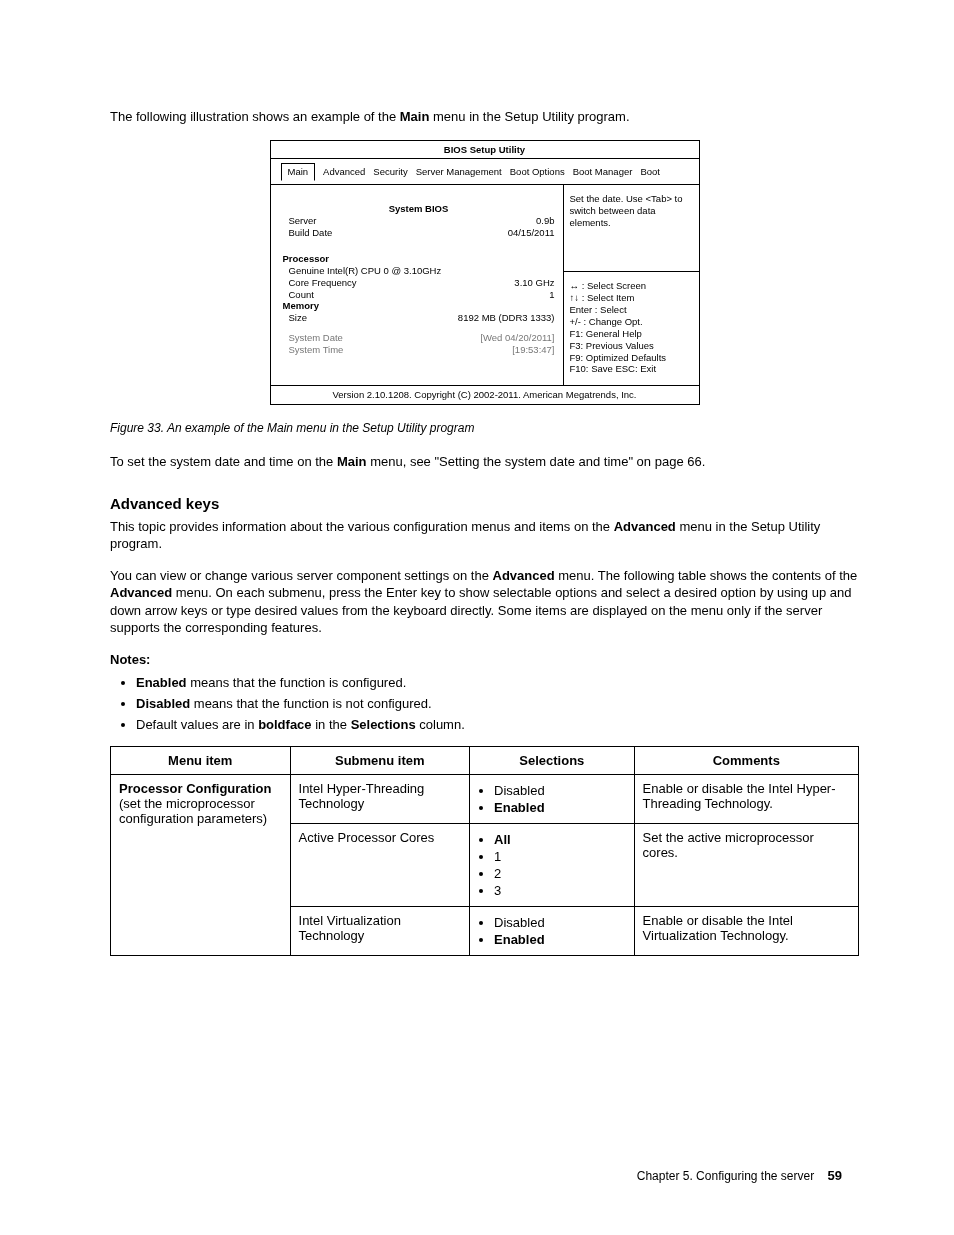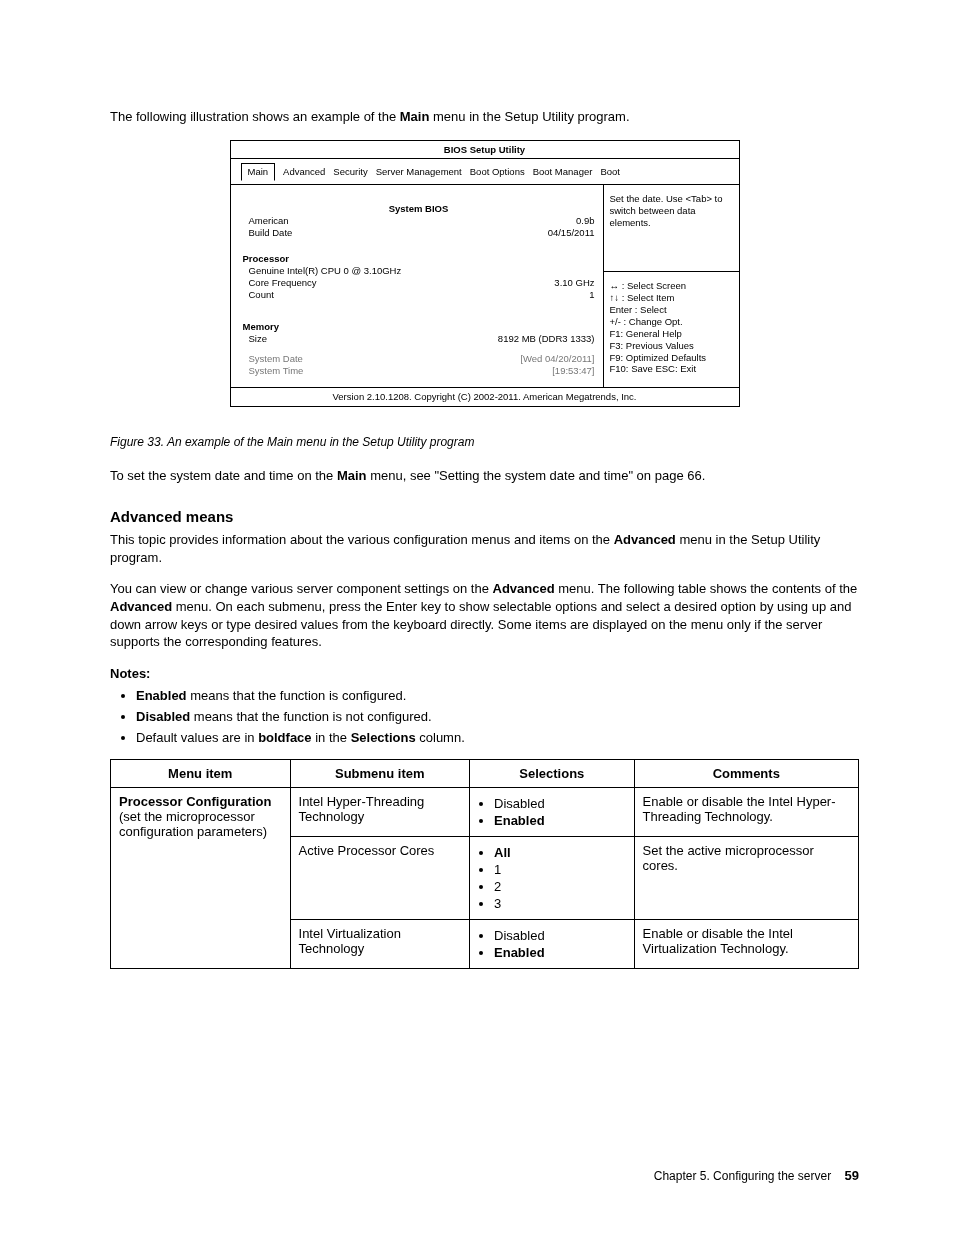--- a/index.html
+++ b/index.html
@@ -16,21 +16,21 @@
     height: 1235px;
     box-sizing: border-box;
     padding: 108px 95px 40px 110px;
     position: relative;
   }
   p { margin: 0 0 14px 0; line-height: 1.35; }
   .b { font-weight: bold; }
 
   
   .bios-wrap {
-    width: 510px;
+    width: 430px;
     margin: 14px auto 14px auto;
   }
   .bios {
     border: 1px solid #000;
     font-size: 9.5px;
     line-height: 1.25;
   }
   .bios-title {
     text-align: center;
     font-weight: bold;
@@ -80,28 +80,28 @@
     flex: 1;
   }
   .bios-footer {
     border-top: 1px solid #000;
     text-align: center;
     padding: 3px 0;
   }
   .kv { display: flex; }
   .kv .k { flex: 0 0 150px; padding-left: 6px; }
   .kv .v { flex: 1; text-align: right; }
-  .sect { font-weight: bold; margin-top: 21px; }
+  .sect { font-weight: bold; margin-top: 0; }
   .sect:first-child { margin-top: 8px; text-align: center; }
   .gray { color: #777; }
 
   .caption {
     font-style: italic;
     font-size: 12px;
-    margin: 28px 0 18px 0;
+    margin: 16px 0 18px 0;
   }
 
   h2.section {
     font-size: 15px;
     font-weight: bold;
     margin: 24px 0 6px 0;
   }
 
   ul.notes {
     margin: 4px 0 14px 0;
@@ -128,21 +128,21 @@
   }
   table.adv ul {
     margin: 0;
     padding-left: 16px;
   }
   table.adv ul li { margin: 2px 0; }
 
   .footer {
     position: absolute;
     bottom: 52px;
-    right: 95px;
+    right: 112px;
     font-size: 12px;
   }
   .footer .pn { font-weight: bold; font-size: 13px; margin-left: 10px; }
 </style>
 </head>
 <body>
 
 <div class="page">
 
   <p>
@@ -158,21 +158,21 @@
         <span class="tab">Security</span>
         <span class="tab">Server Management</span>
         <span class="tab">Boot Options</span>
         <span class="tab">Boot Manager</span>
         <span class="tab">Boot</span>
       </div>
       <div class="bios-body">
         <div class="bios-left">
           <div class="sect">System BIOS</div>
           <div class="kv">
-              <span class="k">American</span>
+              <span class="k">Server</span>
               <span class="v">0.9b</span>
             </div>
           <div class="kv">
               <span class="k">Build Date</span>
               <span class="v">04/15/2011</span>
             </div>
 
           <div class="sect" style="margin-top:14px">Processor</div>
           <div style="padding-left:6px">Genuine Intel(R) CPU 0 @ 3.10GHz</div>
           <div class="kv">
@@ -218,21 +218,21 @@
   </div>
 
   <div class="caption">
     <span>Figure 33.  </span><span>An example of the Main menu in the Setup Utility program</span>
   </div>
 
   <p>
     <span>To set the system date and time on the </span><span class="b">Main</span><span> menu, see "Setting the system date and time" on page 66.</span>
   </p>
 
-  <h2 class="section">Advanced means</h2>
+  <h2 class="section">Advanced keys</h2>
 
   <p>
     <span>This topic provides information about the various configuration menus and items on the </span><span class="b">Advanced</span><span> menu in the Setup Utility program.</span>
   </p>
 
   <p>
     <span>You can view or change various server component settings on the </span><span class="b">Advanced</span><span> menu.  The following table shows the contents of the </span><span class="b">Advanced</span><span> menu.  On each submenu, press the Enter key to show selectable options and select a desired option by using up and down arrow keys or type desired values from the keyboard directly.  Some items are displayed on the menu only if the server supports the corresponding features.</span>
   </p>
 
   <p class="b" style="margin-bottom:4px">Notes:</p>

